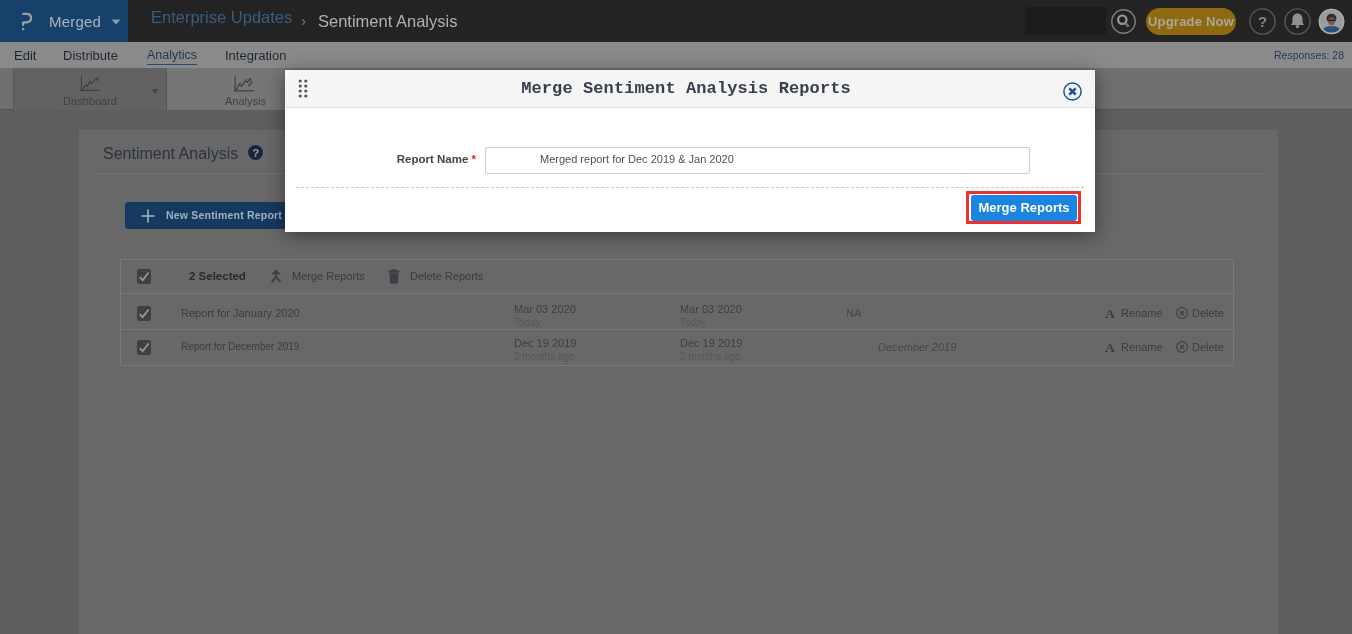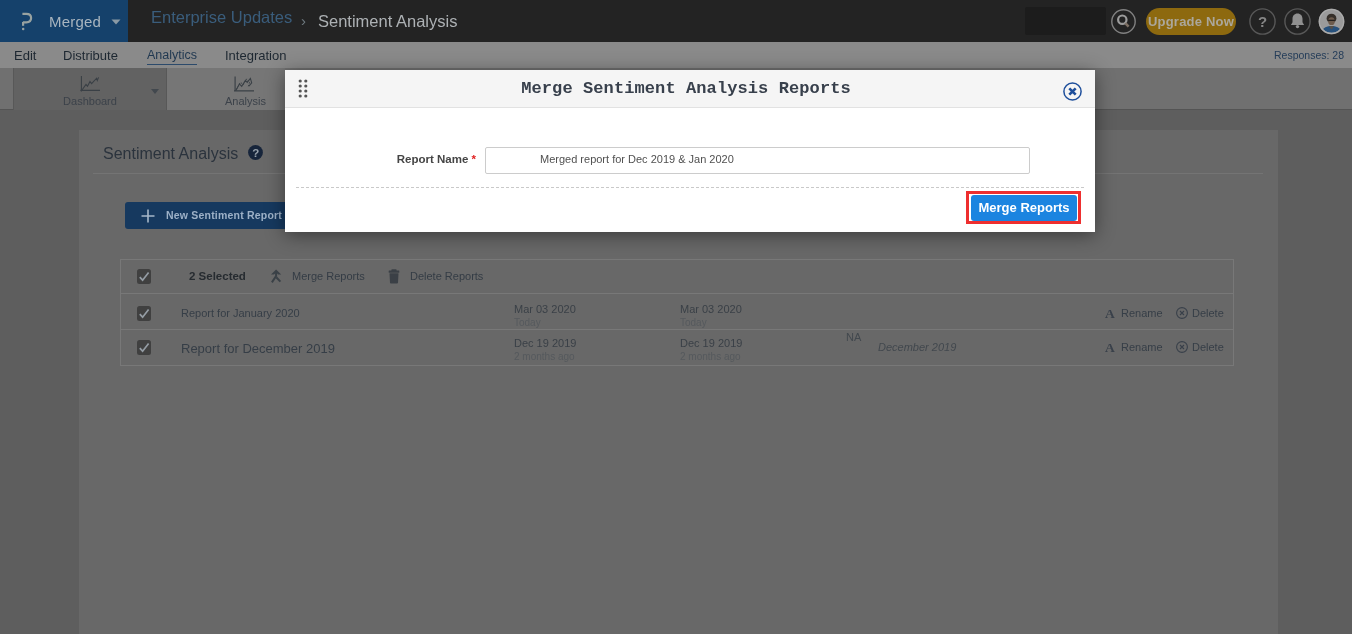--- a/index.html
+++ b/index.html
@@ -134,34 +134,34 @@
 
 <div class="abs" style="left:137px;top:306px;width:14px;height:15px;background:#404040;border-radius:2.5px;"></div>
 <svg class="abs" style="left:138px;top:308px;" width="12" height="11" viewBox="0 0 12 11">
     <path d="M1.8 6.2 L4.6 9.2 L10.6 1.4" stroke="#949ca4" stroke-width="1.7" fill="none"></path>
   </svg>
 <div class="abs" style="left:181px;top:307px;font-size:11px;color:#363e47;">Report for January 2020</div>
 <div class="abs" style="left:514px;top:303px;font-size:11px;color:#3a4047;">Mar 03 2020</div>
 <div class="abs" style="left:514px;top:317px;font-size:10px;color:#55595d;">Today</div>
 <div class="abs" style="left:680px;top:303px;font-size:11px;color:#3a4047;">Mar 03 2020</div>
 <div class="abs" style="left:680px;top:317px;font-size:10px;color:#55595d;">Today</div>
-<div class="abs" style="left:846px;top:307px;font-size:11px;color:#42484e;margin-top:24px;">NA</div>
+<div class="abs" style="left:846px;top:307px;font-size:11px;color:#42484e;">NA</div>
 <div class="abs" style="left:1105px;top:306px;font-size:13.5px;font-weight:bold;color:#39404a;font-family:'Liberation Serif',serif;">A</div>
 <div class="abs" style="left:1121px;top:307px;font-size:11px;color:#363e47;">Rename</div>
 <svg class="abs" style="left:1176px;top:307px;" width="12" height="12" viewBox="0 0 12 12">
   <circle cx="6" cy="6" r="5.4" fill="none" stroke="#39404a" stroke-width="1.1"></circle>
   <path d="M4 4 L8 8 M8 4 L4 8" stroke="#39404a" stroke-width="1.1"></path>
 </svg>
 <div class="abs" style="left:1192px;top:307px;font-size:11px;color:#363e47;">Delete</div>
 
 <div class="abs" style="left:137px;top:340px;width:14px;height:15px;background:#404040;border-radius:2.5px;"></div>
 <svg class="abs" style="left:138px;top:342px;" width="12" height="11" viewBox="0 0 12 11">
     <path d="M1.8 6.2 L4.6 9.2 L10.6 1.4" stroke="#949ca4" stroke-width="1.7" fill="none"></path>
   </svg>
-<div class="abs" style="left:181px;top:341px;font-size:13px;color:#363e47;">Report for December 2019</div>
+<div class="abs" style="left:181px;top:341px;font-size:10px;color:#363e47;">Report for December 2019</div>
 <div class="abs" style="left:514px;top:337px;font-size:11px;color:#3a4047;">Dec 19 2019</div>
 <div class="abs" style="left:514px;top:351px;font-size:10px;color:#55595d;">2 months ago</div>
 <div class="abs" style="left:680px;top:337px;font-size:11px;color:#3a4047;">Dec 19 2019</div>
 <div class="abs" style="left:680px;top:351px;font-size:10px;color:#55595d;">2 months ago</div>
 <div class="abs" style="left:878px;top:341px;font-size:11px;color:#42484e;font-style:italic;">December 2019</div>
 <div class="abs" style="left:1105px;top:340px;font-size:13.5px;font-weight:bold;color:#39404a;font-family:'Liberation Serif',serif;">A</div>
 <div class="abs" style="left:1121px;top:341px;font-size:11px;color:#363e47;">Rename</div>
 <svg class="abs" style="left:1176px;top:341px;" width="12" height="12" viewBox="0 0 12 12">
   <circle cx="6" cy="6" r="5.4" fill="none" stroke="#39404a" stroke-width="1.1"></circle>
   <path d="M4 4 L8 8 M8 4 L4 8" stroke="#39404a" stroke-width="1.1"></path>

